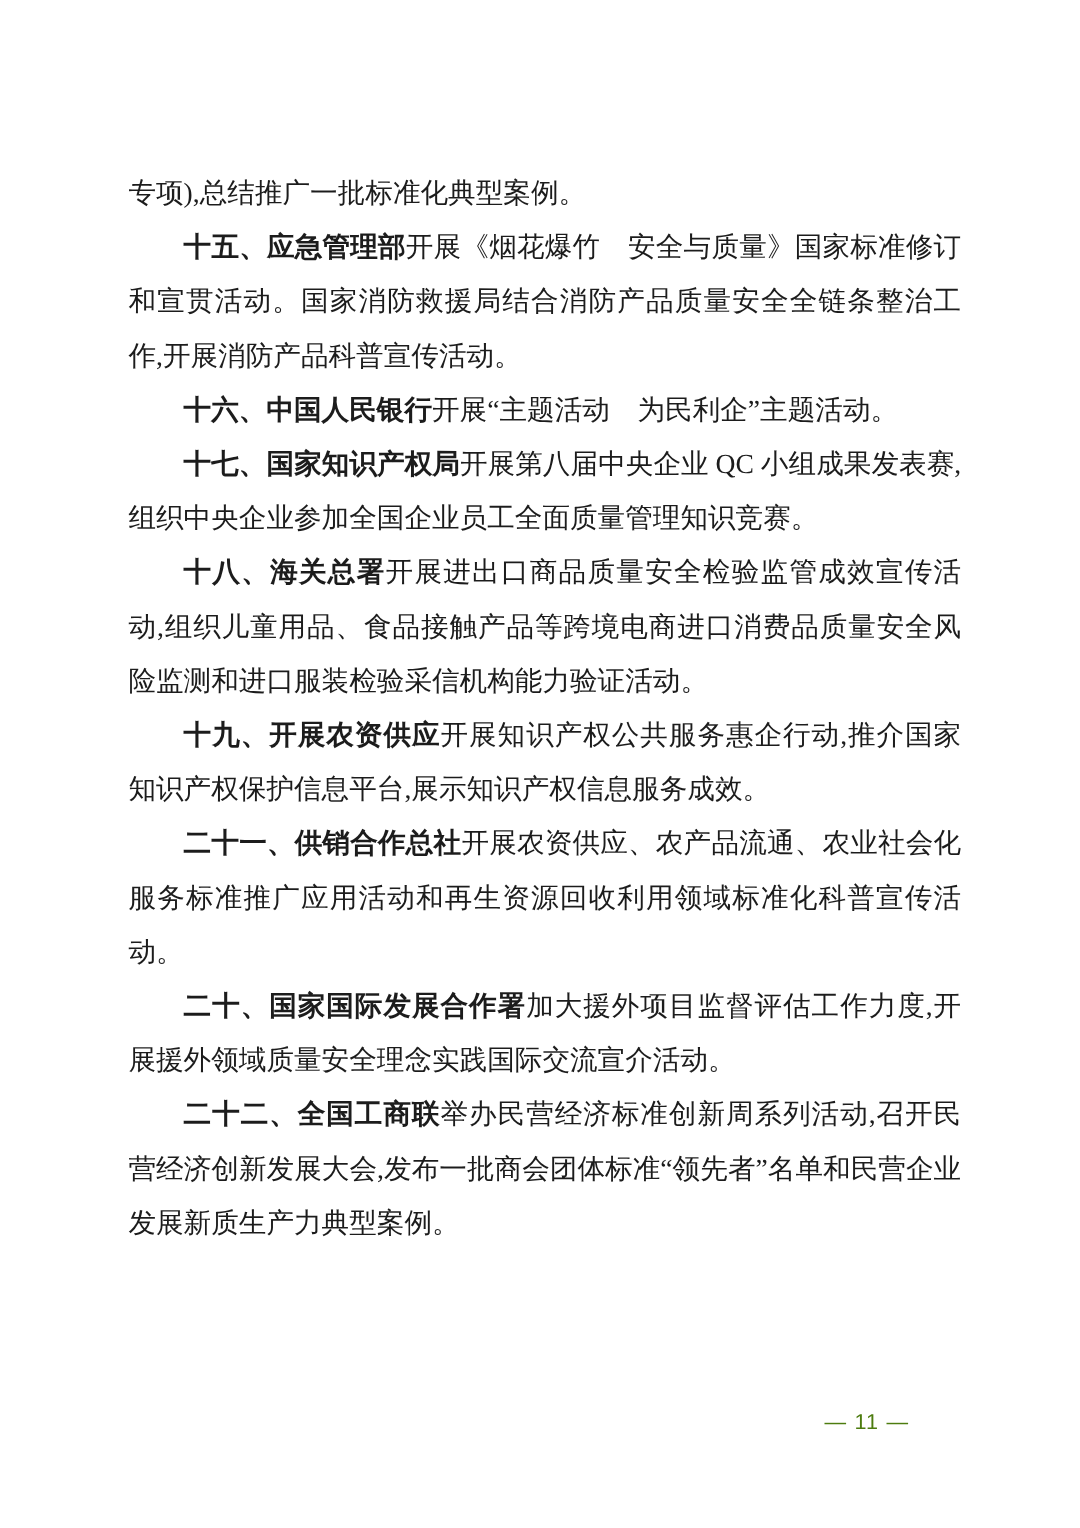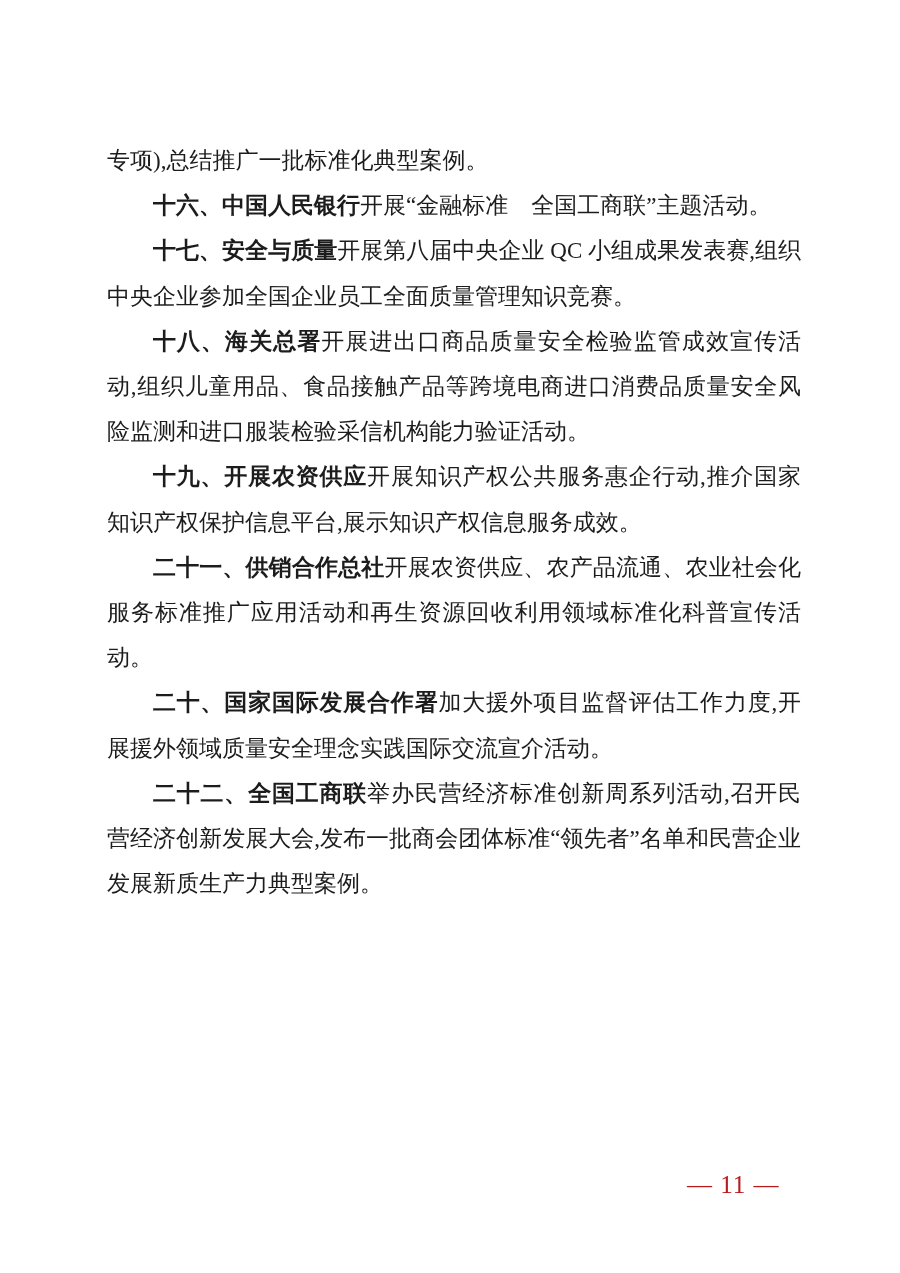--- a/index.html
+++ b/index.html
@@ -45,41 +45,42 @@
     font-weight: 700;
     font-family: "Liberation Sans", "DejaVu Sans", sans-serif;
   }
   .body-text {
     font-weight: 400;
   }
   .page-number {
     position: absolute;
     left: 687px;
     top: 1170px;
-    font-size: 25px;
+    font-size: 18px;
     line-height: 30px;
-    color: #b91c1c;
+    color: #4d7c0f;
     letter-spacing: 1px;
-    font-family: Liberation Serif, serif;
+    font-family: Liberation Sans, sans-serif;
   }
 </style>
 </head>
 <body>
 
 <div class="page">
 
   <div class="content">
 
     <p class="para no-indent"><span class="body-text">专项),总结推广一批标准化典型案例。</span></p>
 
 
+    <p class="para"><span class="lead">十五、应急管理部</span><span class="body-text">开展《烟花爆竹　安全与质量》国家标准修订和宣贯活动。国家消防救援局结合消防产品质量安全全链条整治工作,开展消防产品科普宣传活动。</span></p>
 
-    <p class="para"><span class="lead">十六、中国人民银行</span><span class="body-text">开展“金融标准　全国工商联”主题活动。</span></p>
+    <p class="para"><span class="lead">十六、中国人民银行</span><span class="body-text">开展“主题活动　为民利企”主题活动。</span></p>
 
-    <p class="para"><span class="lead">十七、安全与质量</span><span class="body-text">开展第八届中央企业 QC 小组成果发表赛,组织中央企业参加全国企业员工全面质量管理知识竞赛。</span></p>
+    <p class="para"><span class="lead">十七、国家知识产权局</span><span class="body-text">开展第八届中央企业 QC 小组成果发表赛,组织中央企业参加全国企业员工全面质量管理知识竞赛。</span></p>
 
     <p class="para"><span class="lead">十八、海关总署</span><span class="body-text">开展进出口商品质量安全检验监管成效宣传活动,组织儿童用品、食品接触产品等跨境电商进口消费品质量安全风险监测和进口服装检验采信机构能力验证活动。</span></p>
 
     <p class="para"><span class="lead">十九、开展农资供应</span><span class="body-text">开展知识产权公共服务惠企行动,推介国家知识产权保护信息平台,展示知识产权信息服务成效。</span></p>
 
     <p class="para"><span class="lead">二十一、供销合作总社</span><span class="body-text">开展农资供应、农产品流通、农业社会化服务标准推广应用活动和再生资源回收利用领域标准化科普宣传活动。</span></p>
 
     <p class="para"><span class="lead">二十、国家国际发展合作署</span><span class="body-text">加大援外项目监督评估工作力度,开展援外领域质量安全理念实践国际交流宣介活动。</span></p>
 
     <p class="para"><span class="lead">二十二、全国工商联</span><span class="body-text">举办民营经济标准创新周系列活动,召开民营经济创新发展大会,发布一批商会团体标准“领先者”名单和民营企业发展新质生产力典型案例。</span></p>

